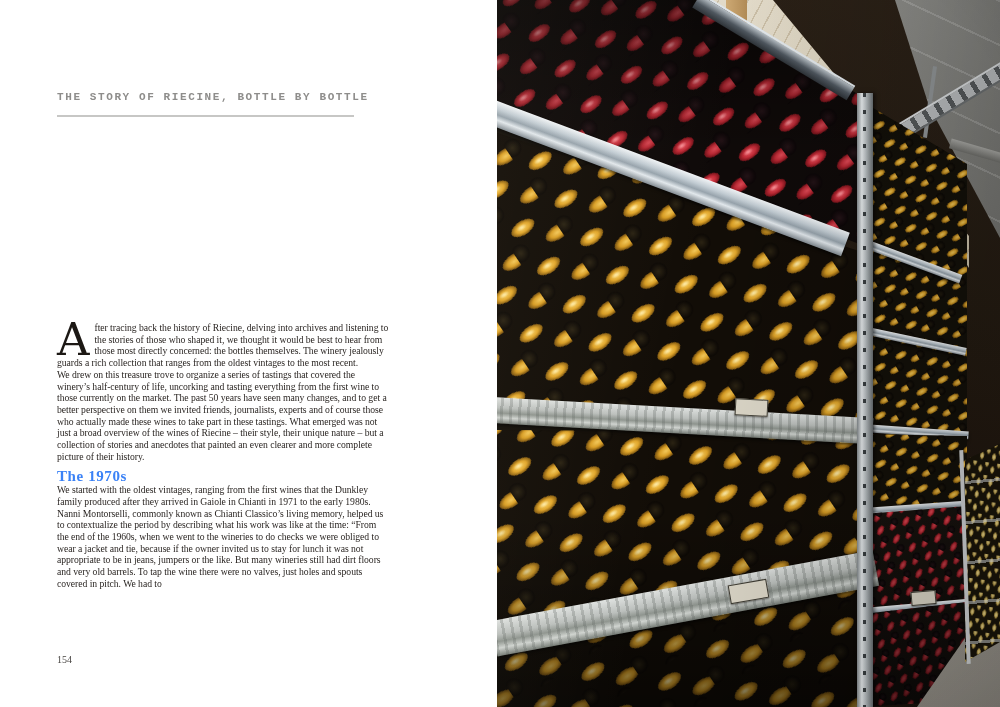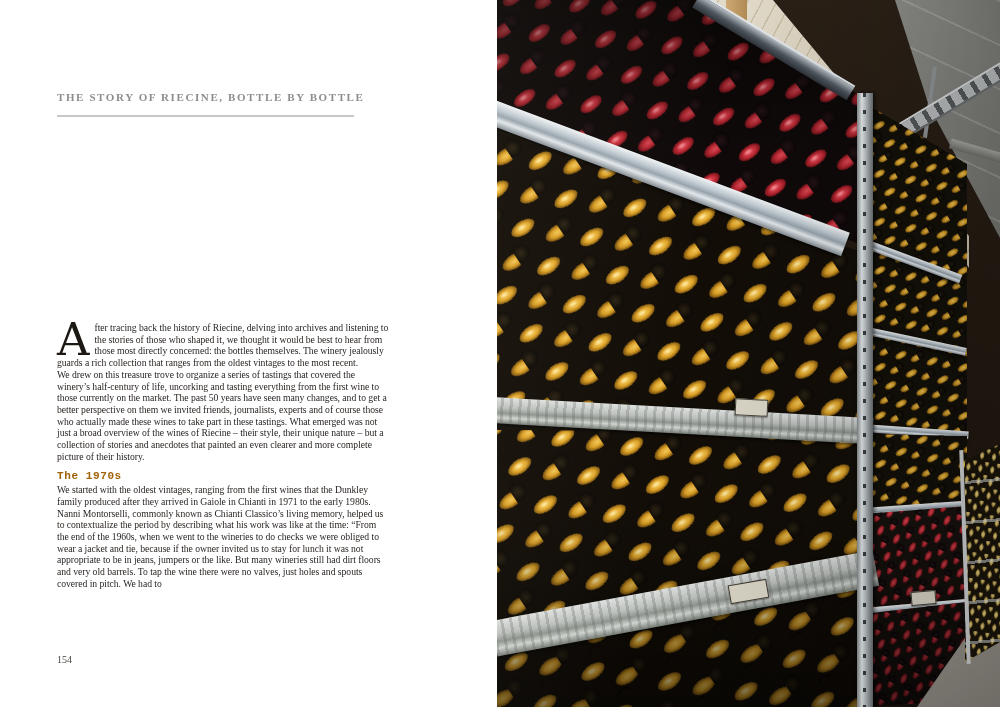--- a/index.html
+++ b/index.html
@@ -2,29 +2,29 @@
 <html><head>
 <meta charset="utf-8">
 <style>
   html,body{margin:0;padding:0;background:#e9e9e9;}
   .spread{position:relative;width:1000px;height:707px;background:#ffffff;overflow:hidden;
           font-family:"Liberation Serif", serif;}
 
   
   .kicker{position:absolute;left:57px;top:91px;width:360px;
           font-size:11px;font-weight:bold;letter-spacing:1.6px;color:#8e8d8b;
-          font-family:Liberation Serif, serif;}
+          font-family:Liberation Mono, monospace;}
   .kicker-rule{position:absolute;left:57px;top:115px;width:297px;height:2px;background:#c7c7c5;}
   .body-col{position:absolute;left:57px;top:322px;width:333px;color:#241f1c;
             font-size:9.7px;line-height:11.7px;letter-spacing:-0.05px;}
   .body-col p{margin:0;}
   .dropcap{float:left;font-size:45px;line-height:34px;padding:1px 5px 0 0;color:#1c1814;
            font-family:"DejaVu Serif", serif;}
-  .sec-head{margin:9px 0 1px 0;font-size:11px;font-weight:bold;letter-spacing:0.6px;color:#a16207;
-            font-family:Liberation Mono, monospace;}
+  .sec-head{margin:9px 0 1px 0;font-size:15px;font-weight:bold;letter-spacing:0.6px;color:#3b82f6;
+            font-family:Liberation Serif, serif;}
   .pagenum{position:absolute;left:57px;top:654px;font-size:10px;color:#4a4744;}
 
   
   .photo{position:absolute;left:497px;top:0;width:503px;height:707px;background:#14100a;overflow:hidden;}
   .photo *{position:absolute;}
   .layer{inset:0;overflow:hidden;}
   .pat{left:-50%;top:-50%;width:200%;height:200%;}
 
   
   .pat-gold-lg{transform:rotate(-34deg);background-color:#120d07;background-image:

